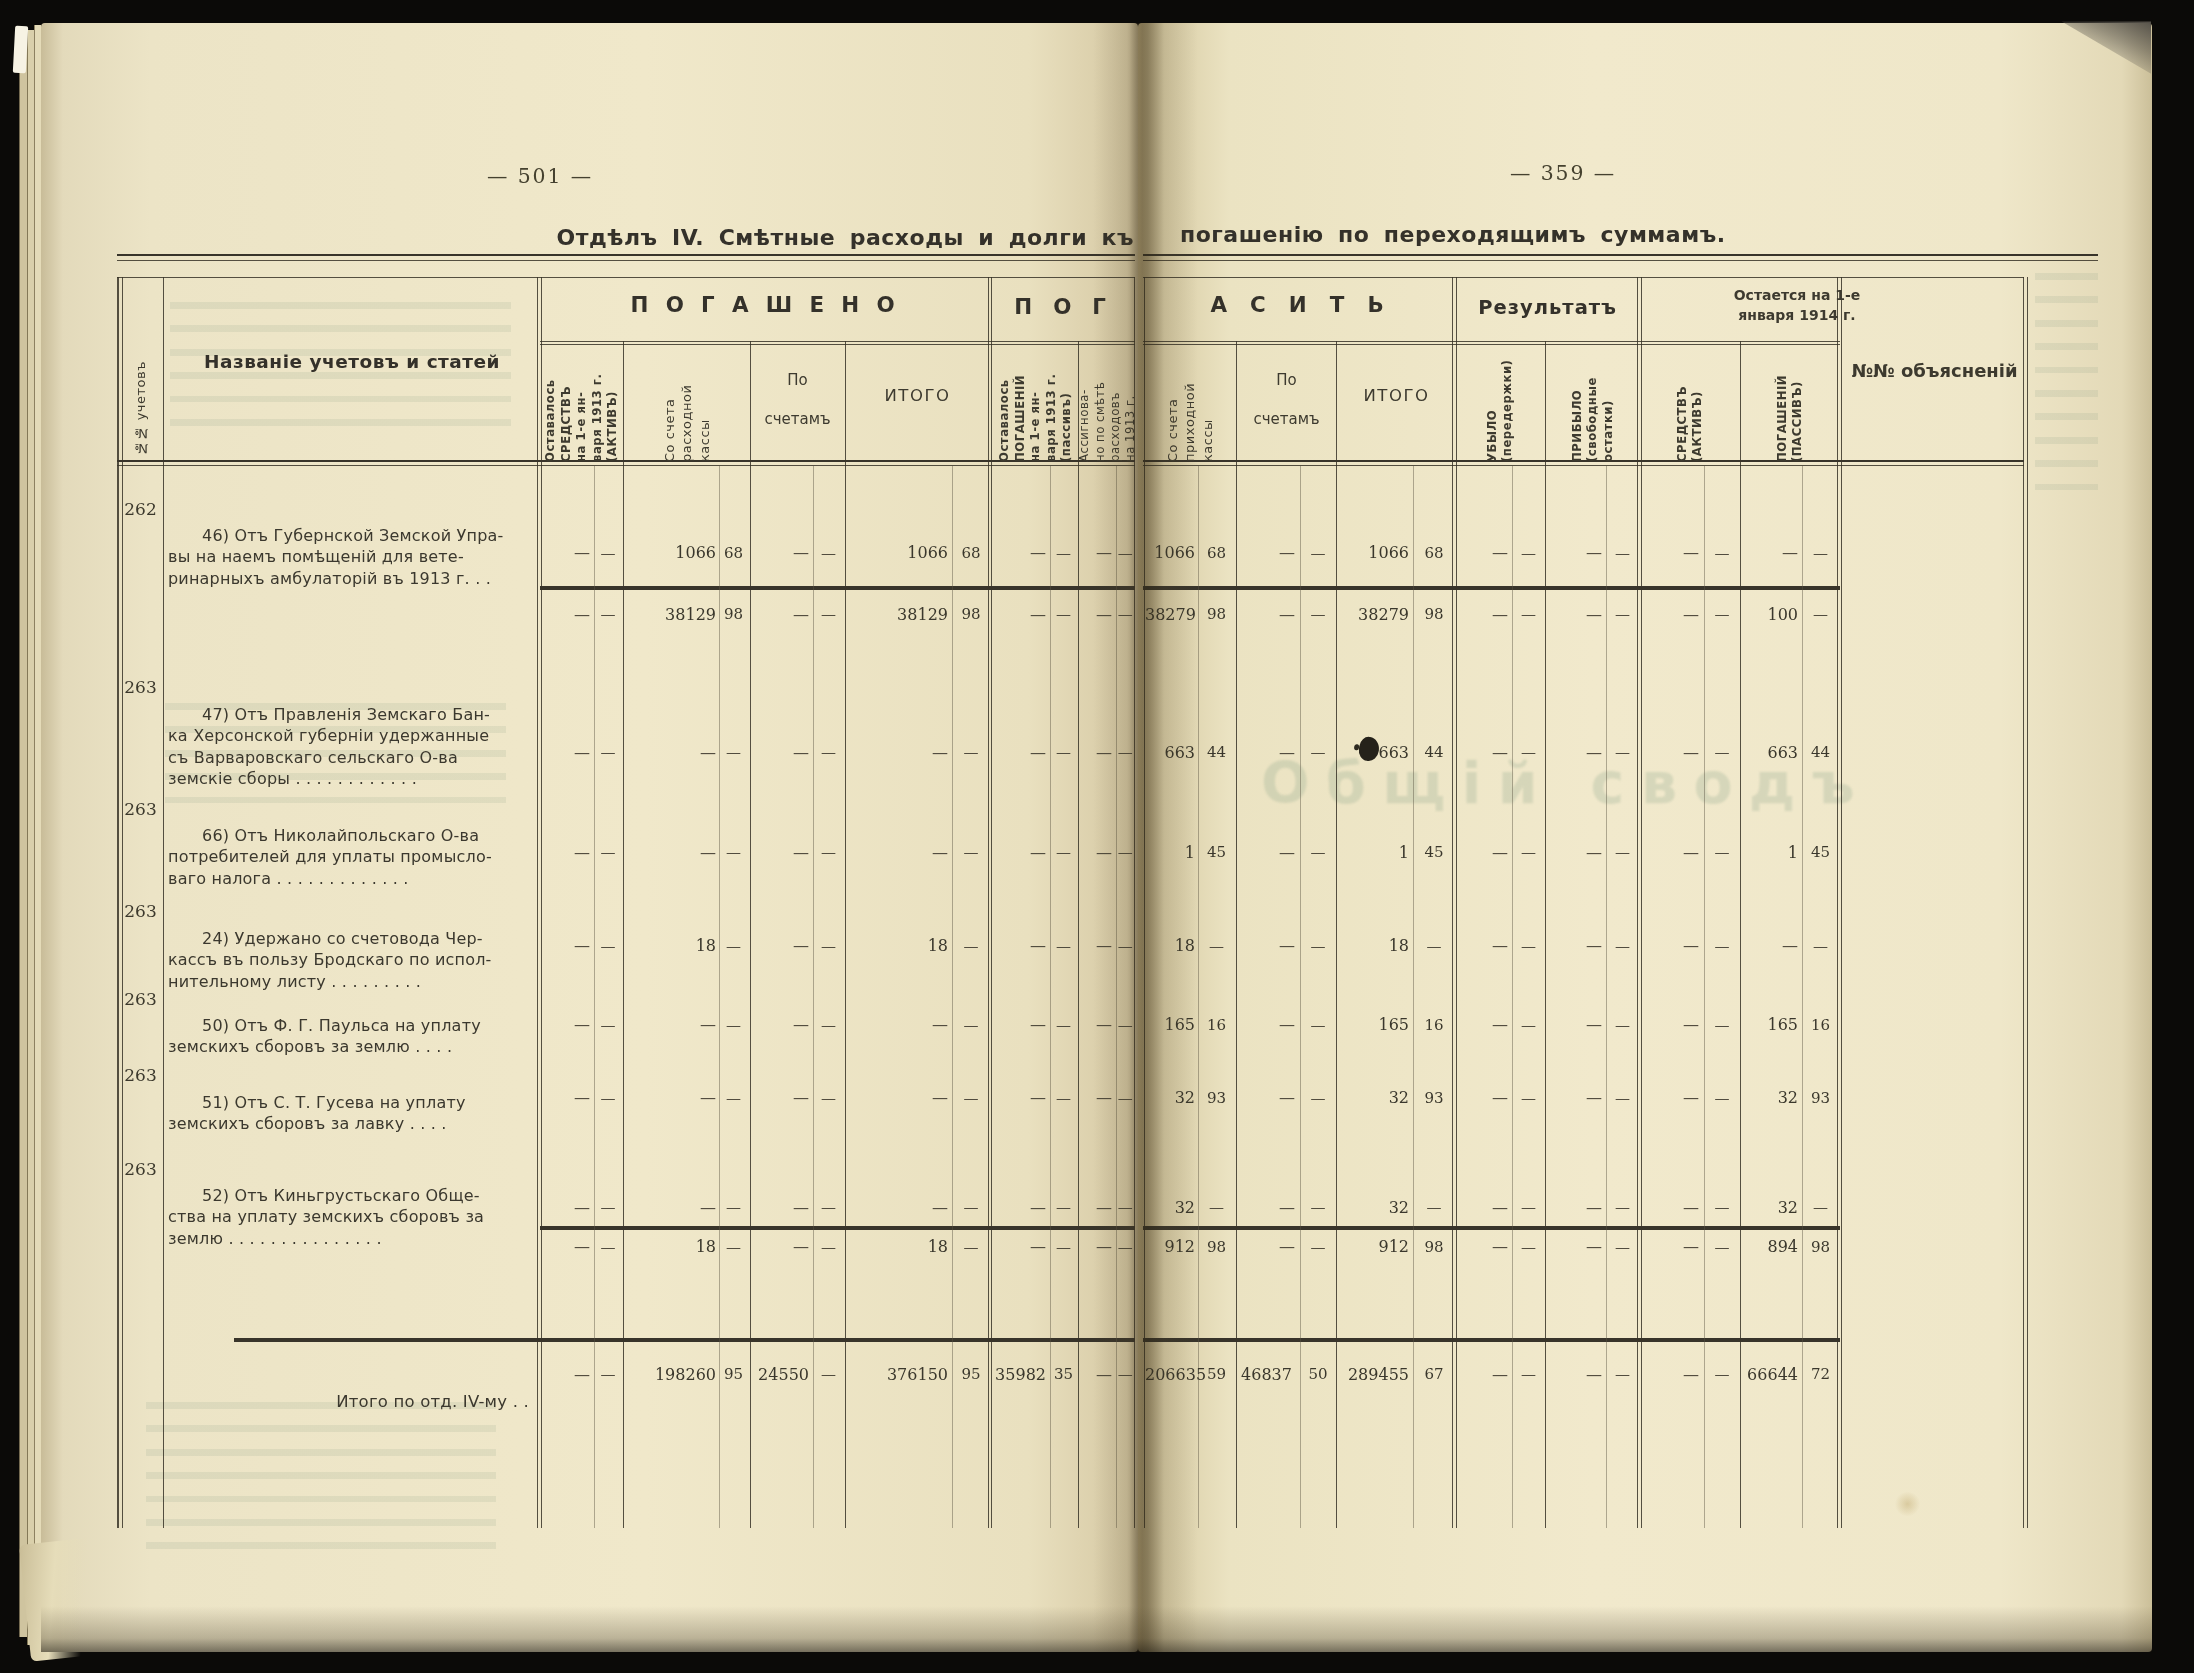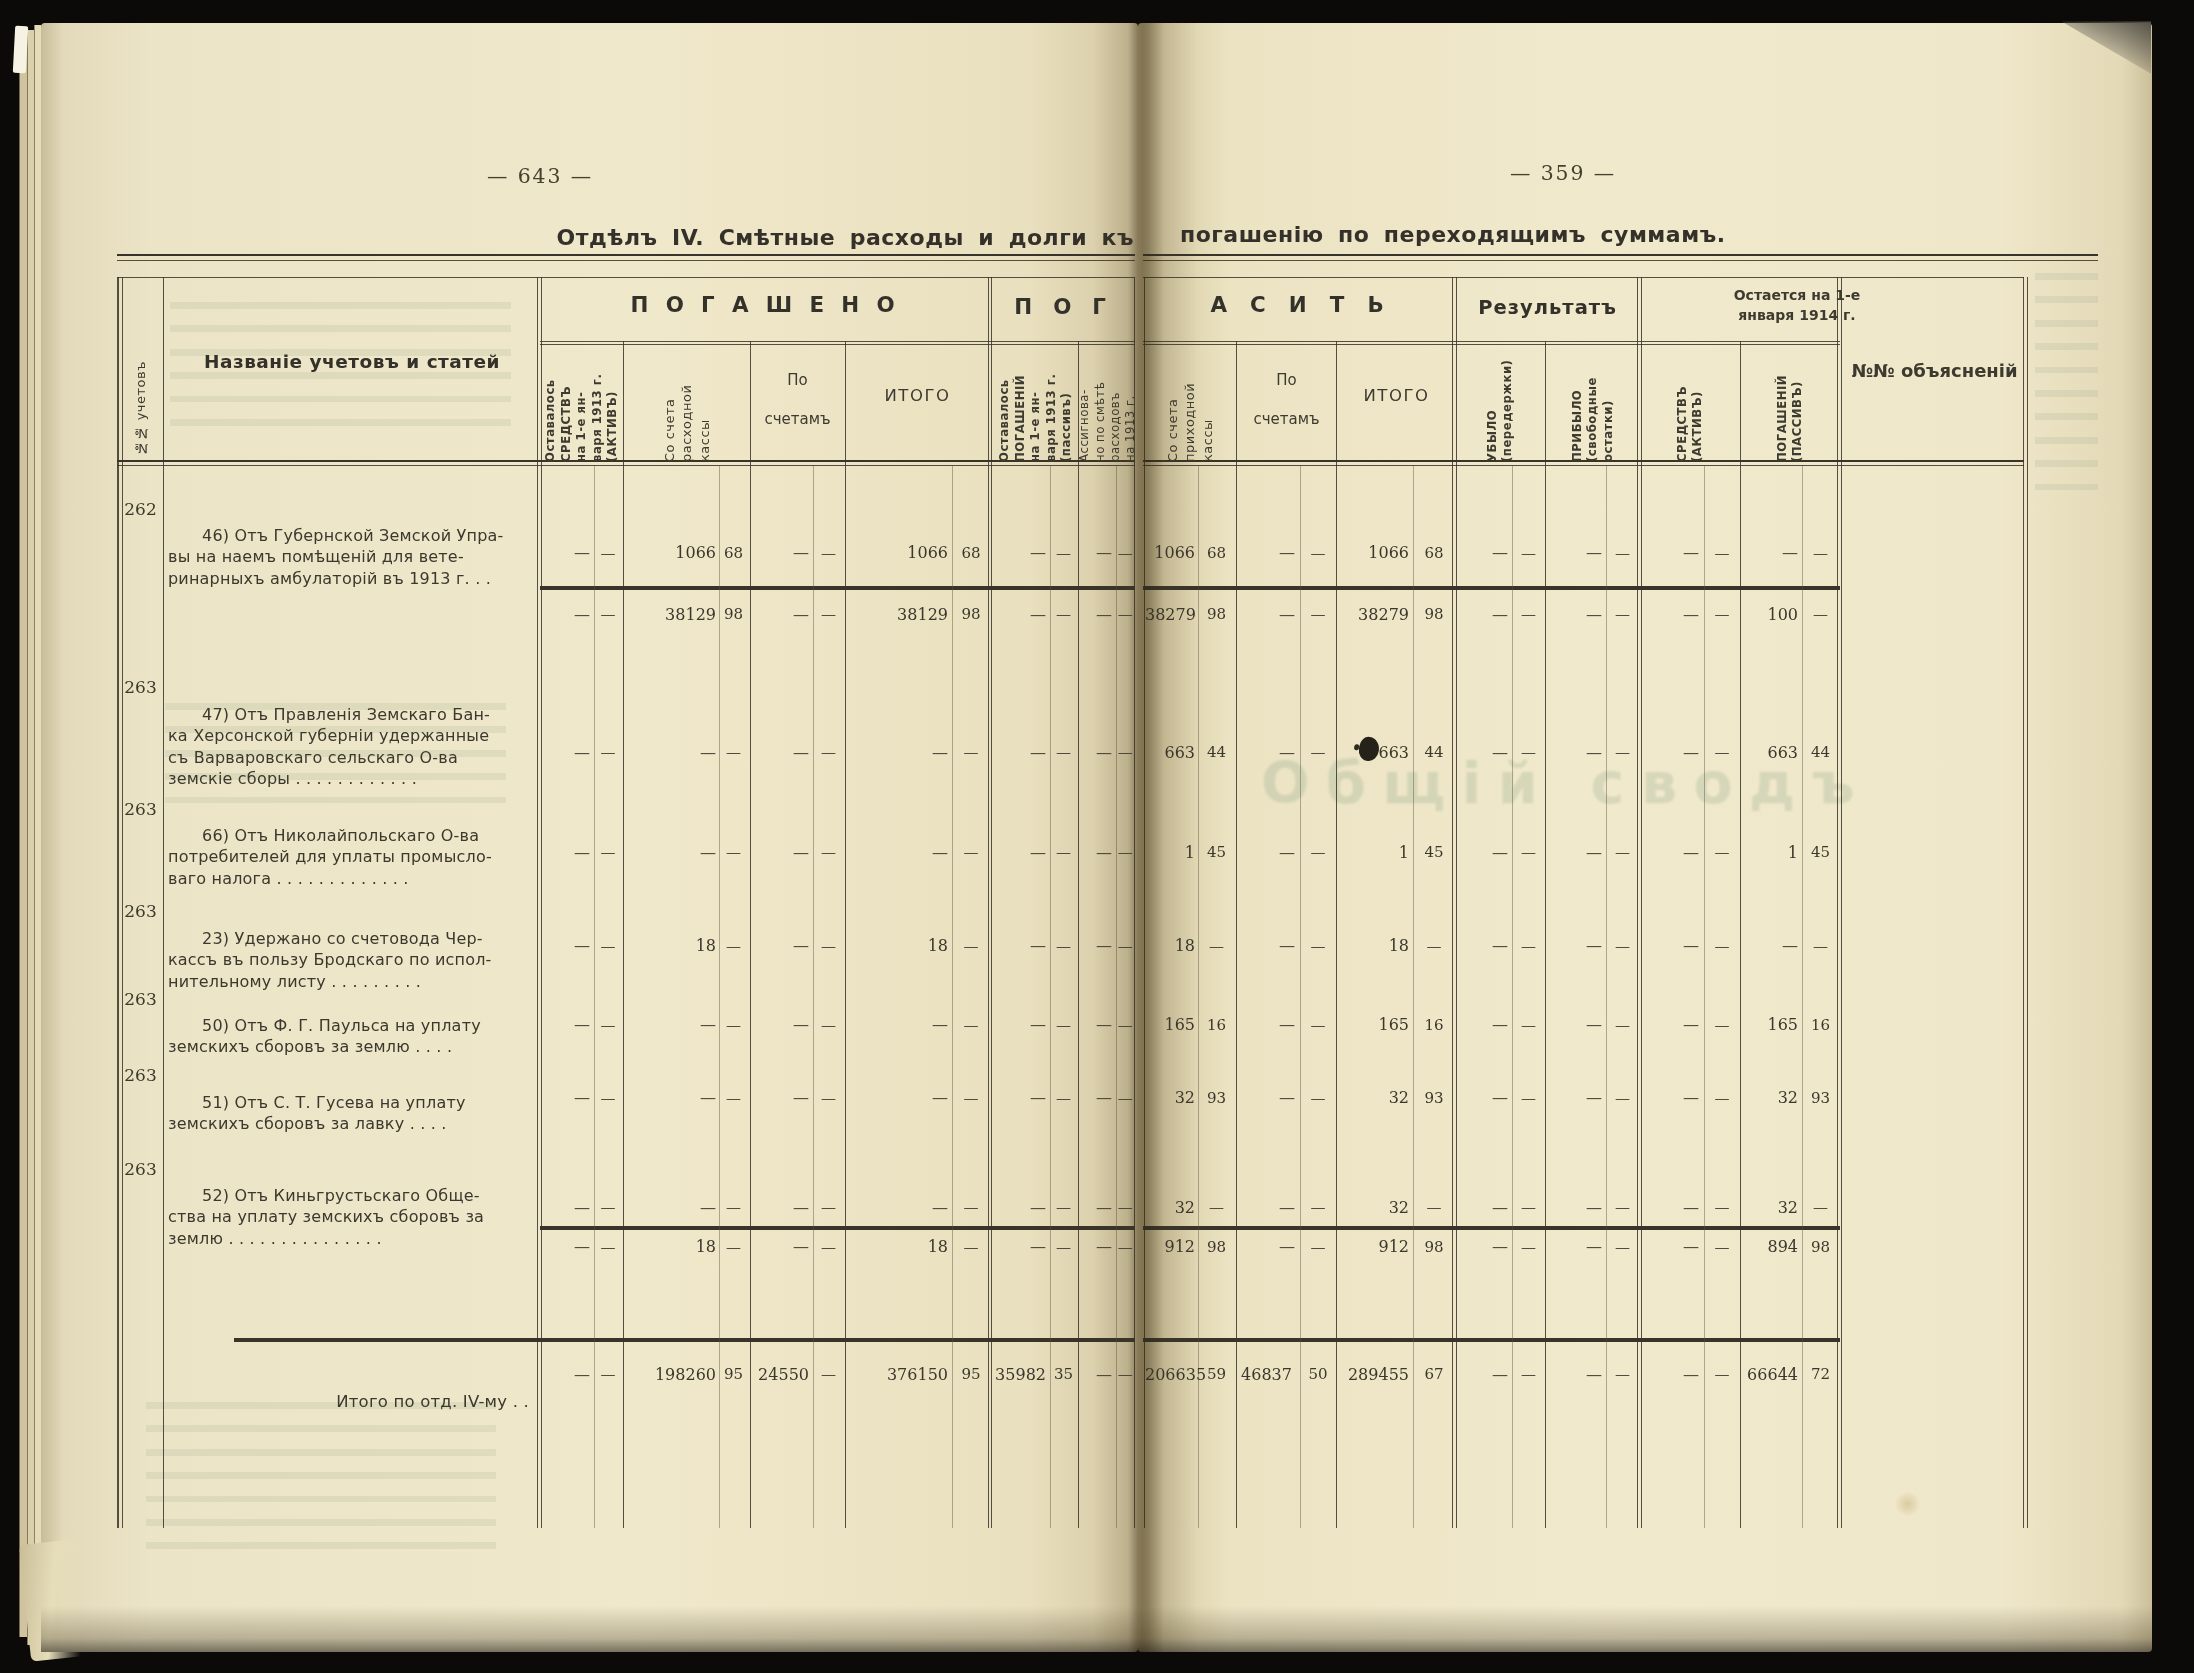--- a/index.html
+++ b/index.html
@@ -69,21 +69,21 @@
   <div class="page left"></div>
   <div class="page right"></div>
   <div class="curl"></div>
 
   <div class="ghost" style="left:170px;top:302px;width:341px;height:127px;"></div>
   <div class="ghost" style="left:165px;top:703px;width:341px;height:117px;"></div>
   <div class="ghost" style="left:146px;top:1402px;width:350px;height:161px;"></div>
   <div class="ghost" style="left:2035px;top:273px;width:63px;height:224px;"></div>
   <div class="ghost-text" style="left:1261px;top:750px;">Общій сводъ</div>
 
-  <div class="t pageno" style="left:462px;top:164px;width:156px;">— 643 —</div>
+  <div class="t pageno" style="left:462px;top:164px;width:156px;">— 501 —</div>
   <div class="t pageno" style="left:1485px;top:161px;width:156px;">— 359 —</div>
   <div class="t title" style="left:501px;top:225px;width:633px;text-align:right;">Отдѣлъ IV. Смѣтные расходы и долги къ</div>
   <div class="t title" style="left:1180px;top:222px;width:633px;text-align:left;">погашенію по переходящимъ суммамъ.</div>
 
   <div class="t group-label" style="left:540px;top:292px;width:450px;font-size:21.4px;letter-spacing:4.9px;">П О Г А Ш Е Н О</div>
   <div class="t group-label" style="left:991px;top:294px;width:145px;font-size:21.4px;letter-spacing:6.8px;">П О Г</div>
   <div class="t group-label" style="left:1145px;top:292px;width:312px;font-size:21.4px;letter-spacing:7.8px;">А С И Т Ь</div>
   <div class="t group-label" style="left:1455px;top:296px;width:185px;font-size:19.5px;letter-spacing:1px;">Результатъ</div>
   <div class="t group-label hlab" style="left:1700px;top:286px;width:194px;font-size:14px;line-height:1.4;">Остается на 1-е
 января 1914 г.</div>
@@ -301,21 +301,21 @@
       <div class="val kop" style="left: 1414px; top: 843px; width: 40px;">45</div>
       <div class="val rub dash" style="left: 1457px; top: 843px; width: 51px;">—</div>
       <div class="val kop dash" style="left: 1513px; top: 843px; width: 31px;">—</div>
       <div class="val rub dash" style="left: 1547px; top: 843px; width: 55px;">—</div>
       <div class="val kop dash" style="left: 1607px; top: 843px; width: 31px;">—</div>
       <div class="val rub dash" style="left: 1642px; top: 843px; width: 57px;">—</div>
       <div class="val kop dash" style="left: 1705px; top: 843px; width: 34px;">—</div>
       <div class="val rub" style="left: 1742px; top: 843px; width: 56px;">1</div>
       <div class="val kop" style="left: 1803px; top: 843px; width: 35px;">45</div>
       <div class="rownum" style="left: 120px; top: 901px; width: 41px;">263</div>
-      <div class="rowname" style="left: 168px; top: 900px; width: 364px;">23) Удержано со счетовода Чер-
+      <div class="rowname" style="left: 168px; top: 900px; width: 364px;">24) Удержано со счетовода Чер-
 кассъ въ пользу Бродскаго по испол-
 нительному листу . . . . . . . . .</div>
       <div class="val rub dash" style="left: 542px; top: 936px; width: 48px;">—</div>
       <div class="val kop dash" style="left: 595px; top: 937px; width: 26px;">—</div>
       <div class="val rub" style="left: 625px; top: 936px; width: 91px;">18</div>
       <div class="val kop dash" style="left: 720px; top: 937px; width: 27px;">—</div>
       <div class="val rub dash" style="left: 752px; top: 936px; width: 57px;">—</div>
       <div class="val kop dash" style="left: 814px; top: 937px; width: 29px;">—</div>
       <div class="val rub" style="left: 846px; top: 936px; width: 102px;">18</div>
       <div class="val kop dash" style="left: 953px; top: 937px; width: 36px;">—</div>

